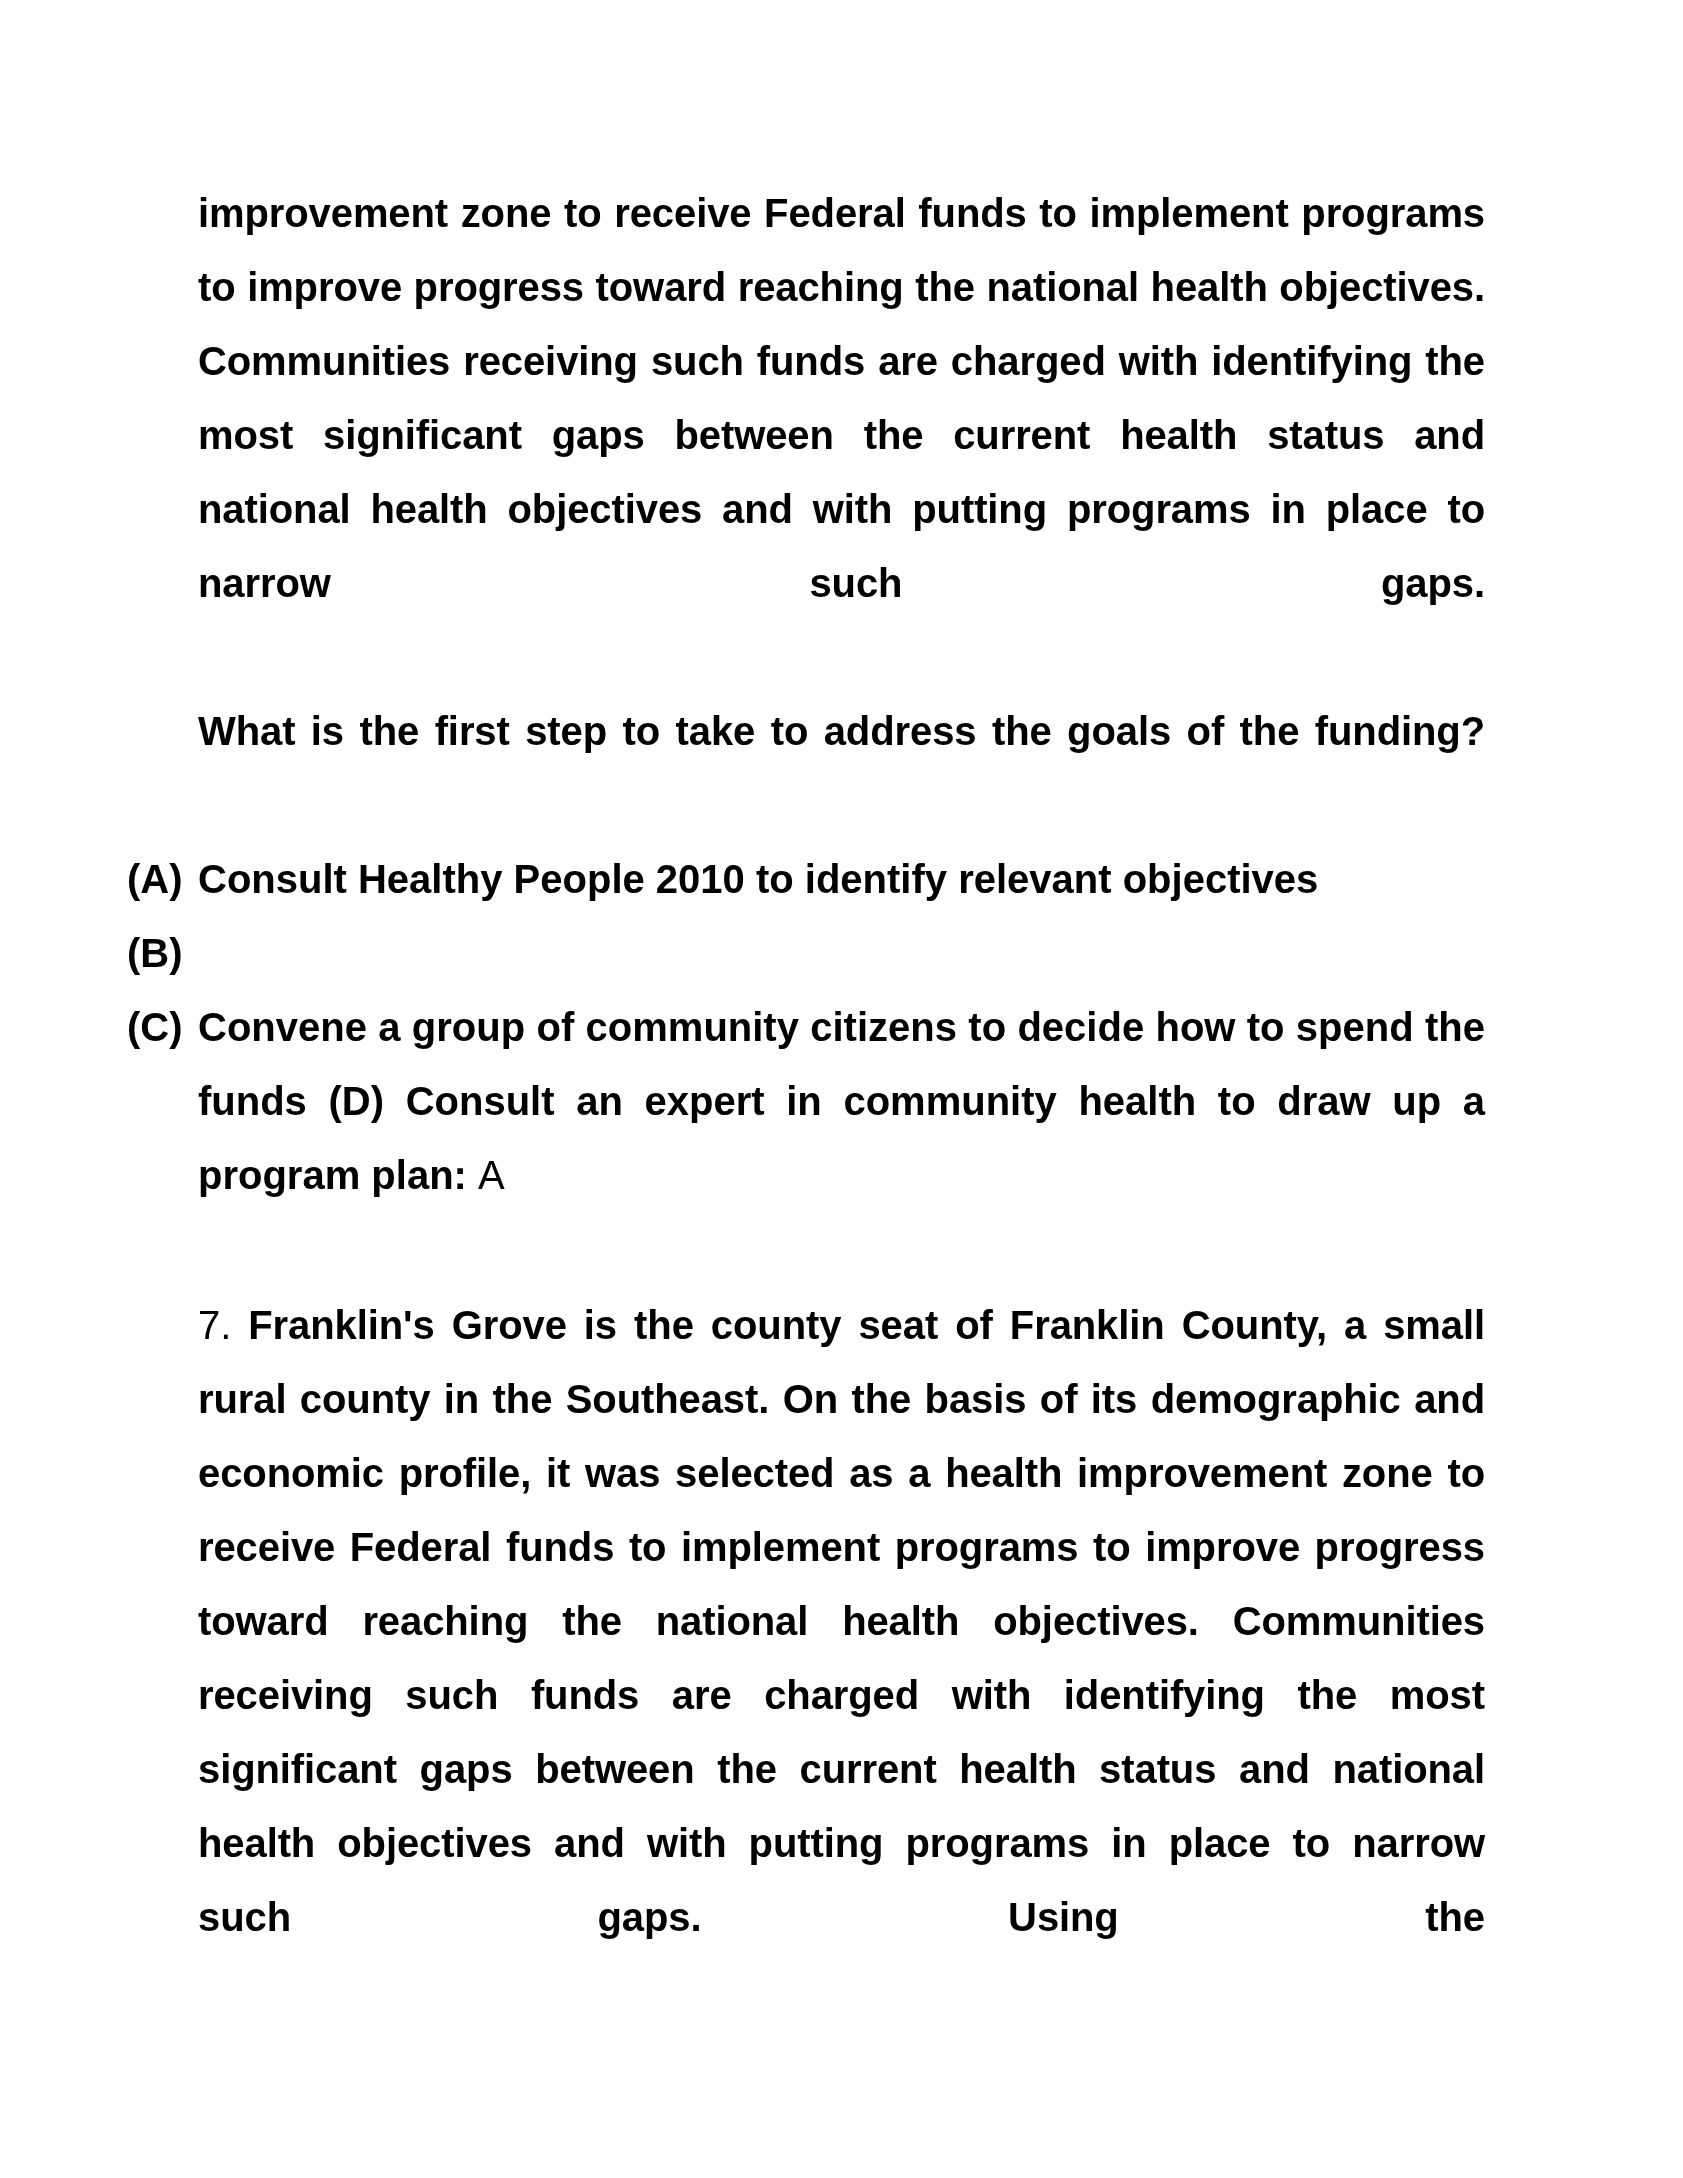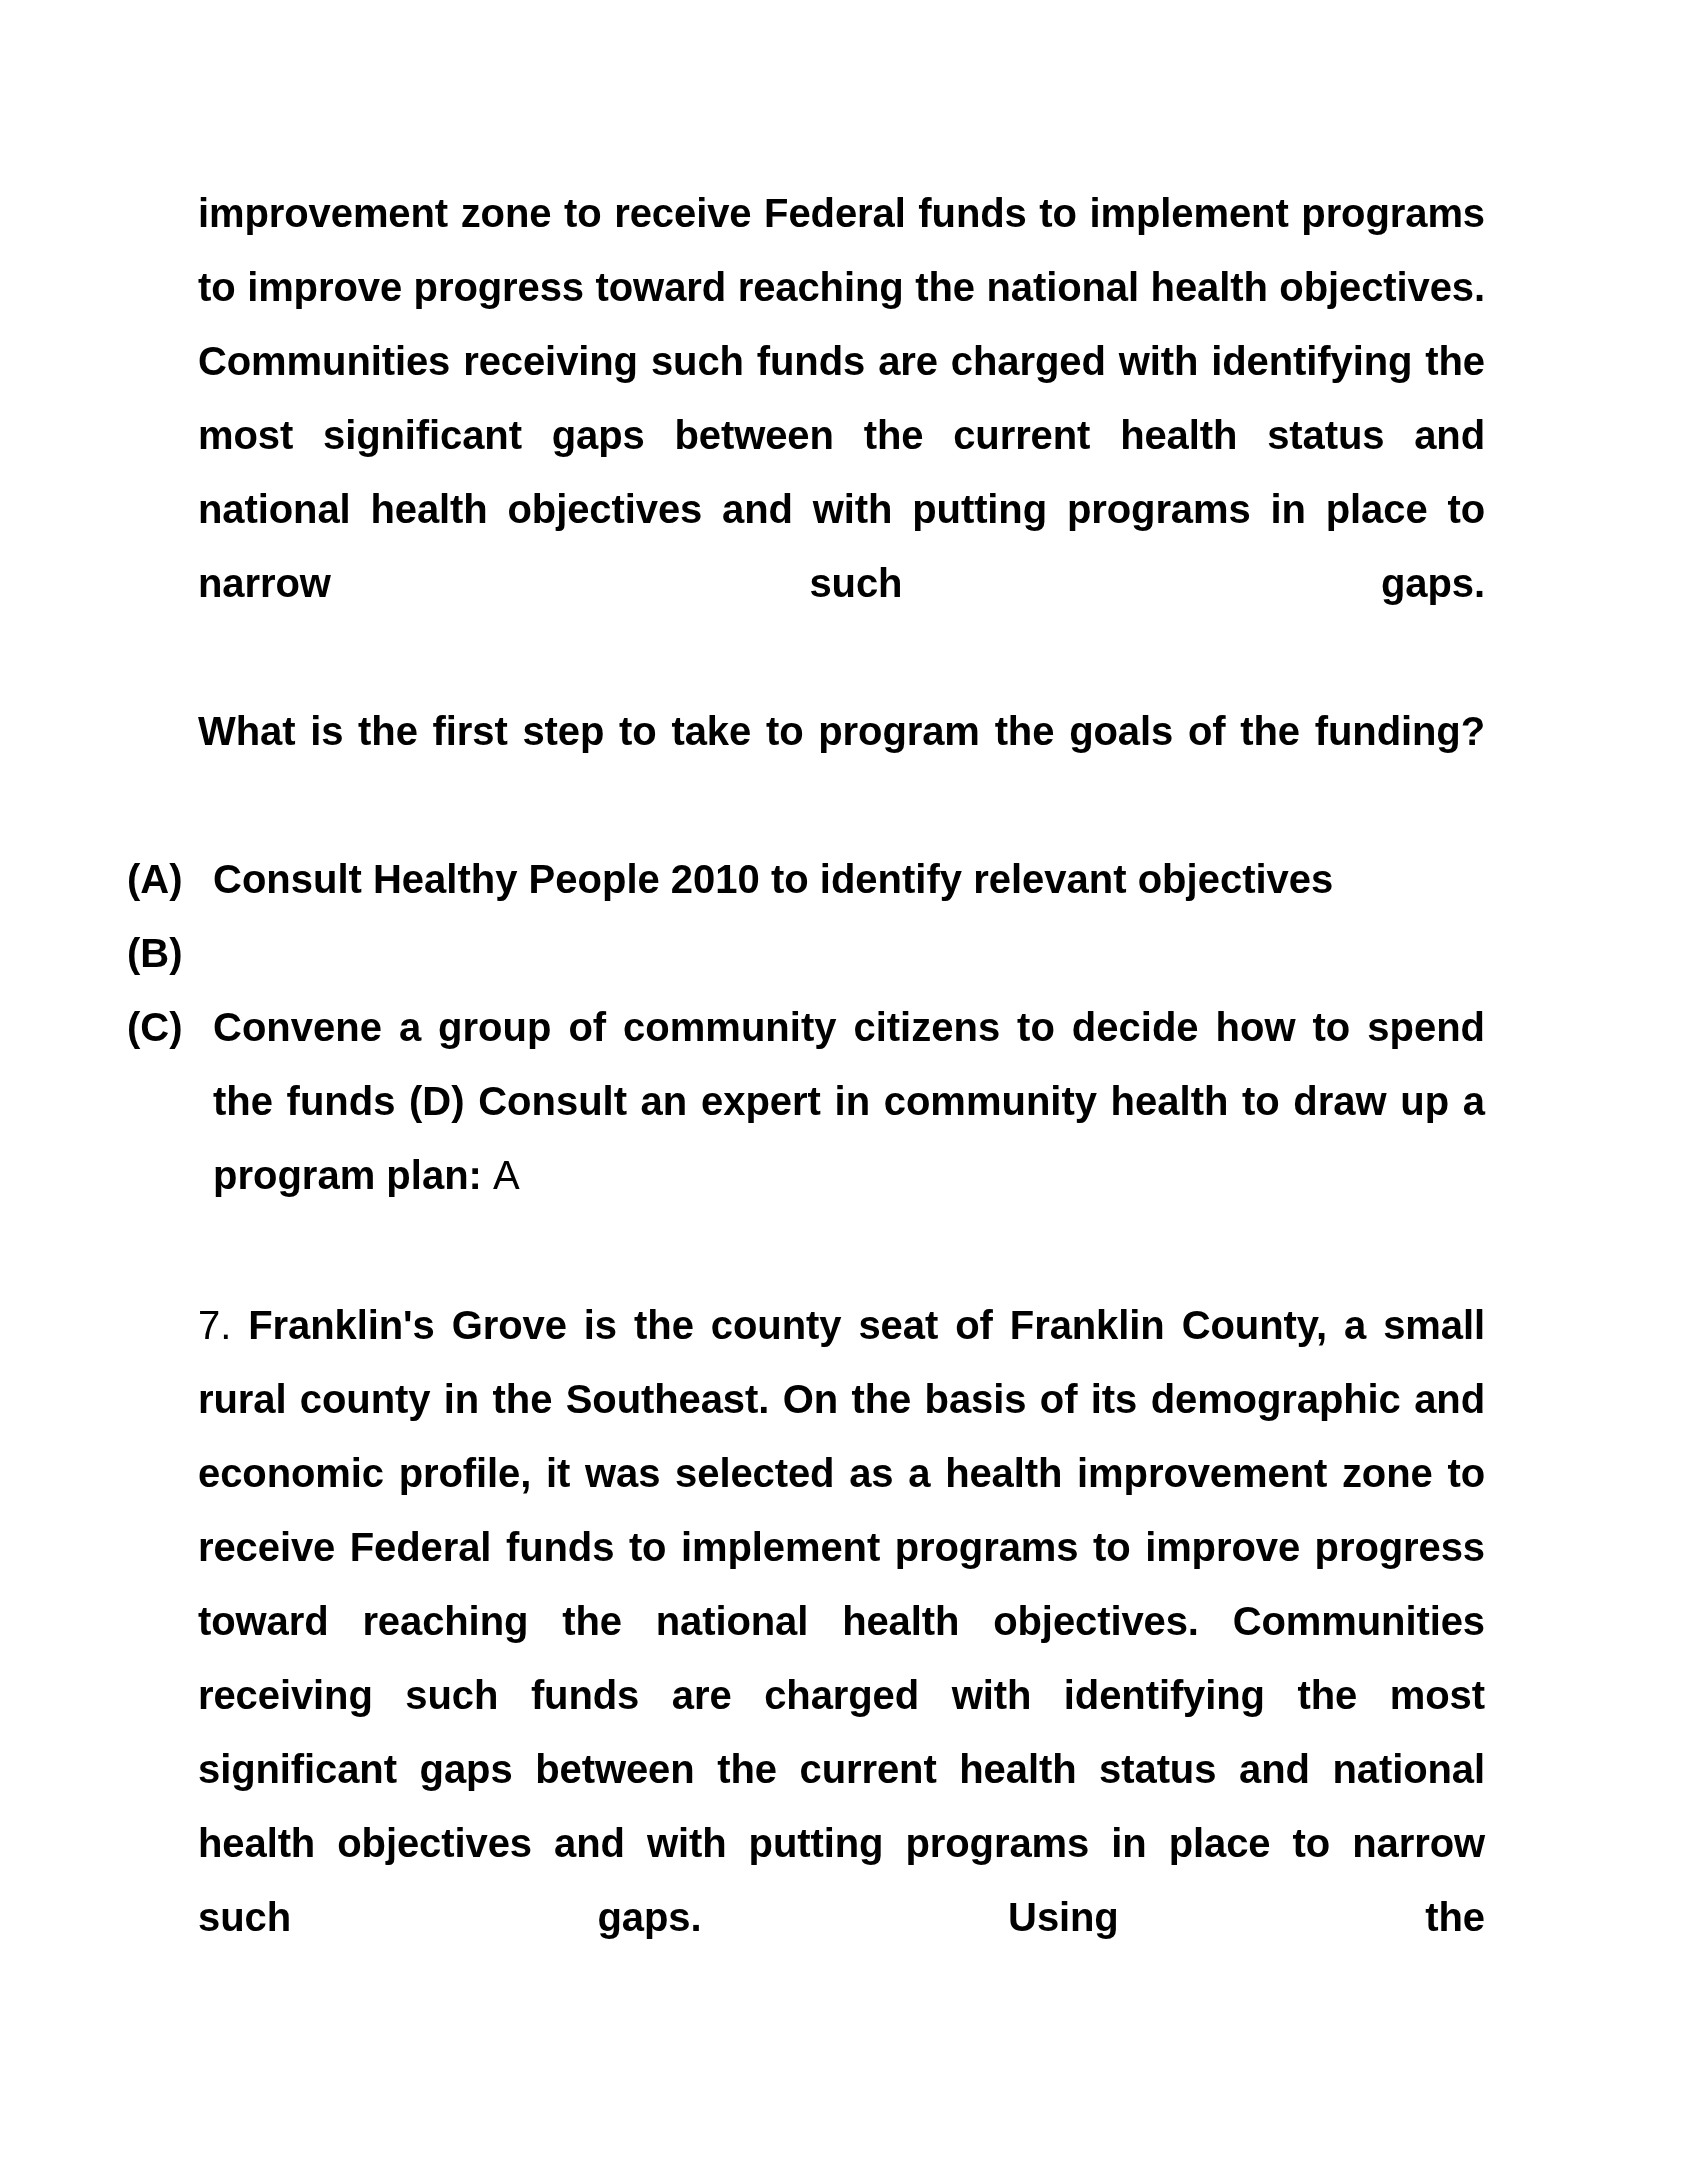--- a/index.html
+++ b/index.html
@@ -73,39 +73,38 @@
     width: 71px;
     font-size: 40px;
     line-height: 74px;
     font-weight: bold;
     text-align: left;
     white-space: nowrap;
   }
 
   .opt-body {
     display: block;
-    margin-left: 15px;
   }
 
   
   .reg {
     font-weight: normal;
   }
 
   .spacer-sm { height: 2px; }
 </style>
 </head>
 <body>
 
 <div class="page">
   <div class="content">
 
     <p class="para">improvement zone to receive Federal funds to implement programs to improve progress toward reaching the national health objectives. Communities receiving such funds are charged with identifying the most significant gaps between the current health status and national health objectives and with putting programs in place to narrow such gaps.</p>
 
-    <p class="para">What is the first step to take to program the goals of the funding?</p>
+    <p class="para">What is the first step to take to address the goals of the funding?</p>
 
     <div class="option nostretch">
       <span class="opt-label">(A)</span>
       <span class="opt-body">Consult Healthy People 2010 to identify relevant objectives</span>
     </div>
 
     <div class="option">
       <span class="opt-label">(B)</span>
     </div>
 

